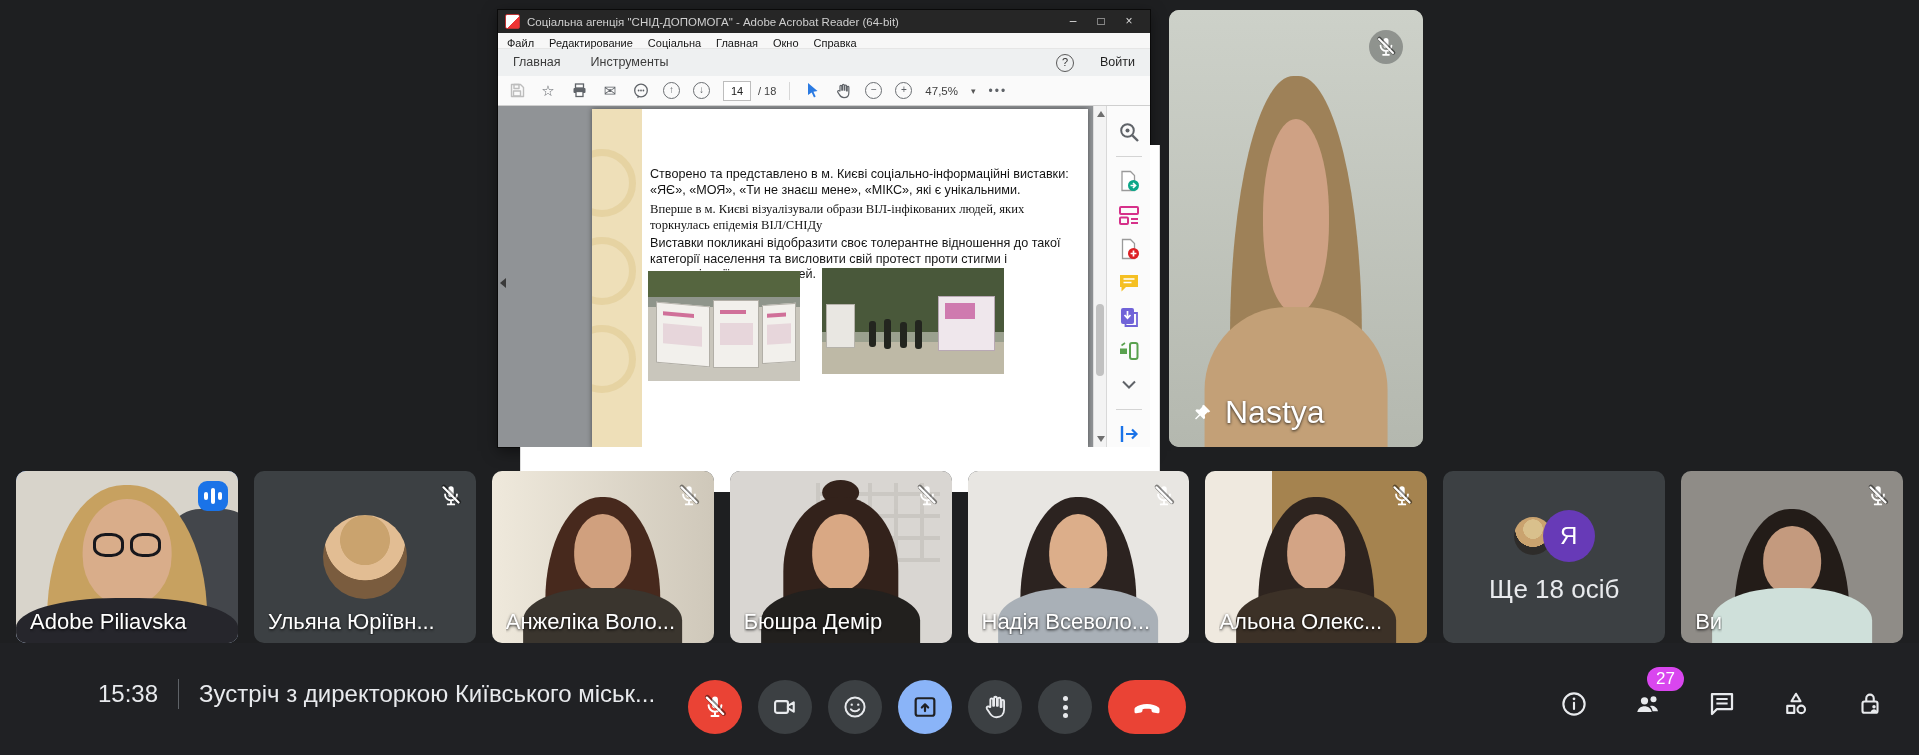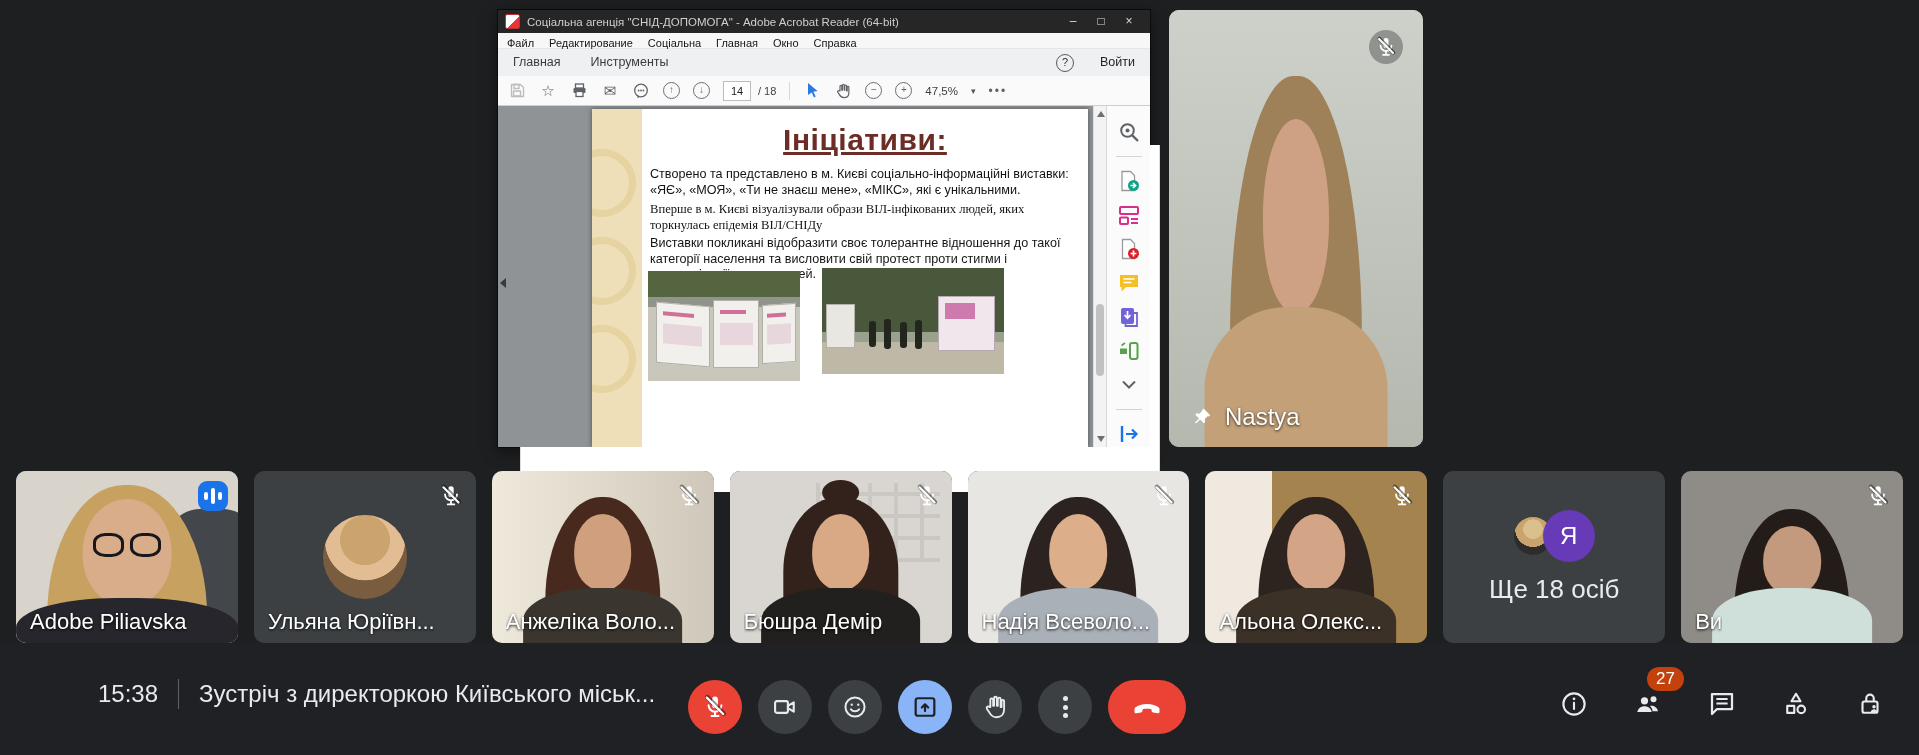--- a/index.html
+++ b/index.html
@@ -89,21 +89,21 @@
   .bun{position:absolute;left:50%;top:5%;width:17%;height:15%;transform:translateX(-50%);background:var(--hair);border-radius:50%;}
   .photogrid{position:absolute;right:5%;top:7%;width:56%;height:46%;opacity:.5;
         background:repeating-linear-gradient(0deg,#bdb9b4 0 4px,transparent 4px 22px),
                    repeating-linear-gradient(90deg,#bdb9b4 0 4px,transparent 4px 26px);}
 
   
   .pinned{position:absolute;left:1169px;top:10px;width:254px;height:437px;border-radius:10px;overflow:hidden;background:#b9bdb4;}
   .micwrap{position:absolute;top:20px;right:20px;width:34px;height:34px;border-radius:50%;
         background:rgba(32,33,36,.35);display:flex;align-items:center;justify-content:center;}
   .plabel{position:absolute;left:22px;bottom:16px;display:flex;align-items:center;gap:12px;color:#fff;
-        font-size:24px;text-shadow:0 1px 3px rgba(0,0,0,.8);}
+        font-size:32px;text-shadow:0 1px 3px rgba(0,0,0,.8);}
 
   
   .row{position:absolute;left:16px;top:471px;width:1887px;height:172px;display:flex;gap:16px;}
   .tile{position:relative;flex:1;border-radius:10px;overflow:hidden;background:#3c4043;}
   .tile.active{outline:3px solid #77a5f7;outline-offset:-3px;}
   .tlabel{position:absolute;left:14px;bottom:8px;color:#fff;font-size:22px;max-width:88%;white-space:nowrap;
         overflow:hidden;text-shadow:0 1px 3px rgba(0,0,0,.9);}
   .micsm{position:absolute;top:12px;right:12px;width:26px;height:26px;}
   .spk{position:absolute;top:10px;right:10px;width:30px;height:30px;background:#1a73e8;border-radius:9px;
         display:flex;align-items:center;justify-content:center;gap:3px;}
@@ -126,21 +126,21 @@
   .msep{width:1px;height:30px;background:#5f6368;}
   .mtitle{max-width:500px;white-space:nowrap;overflow:hidden;}
   .controls{position:absolute;left:688px;top:37px;display:flex;gap:16px;align-items:center;}
   .cbtn{width:54px;height:54px;border-radius:50%;background:#3c4043;display:flex;align-items:center;justify-content:center;}
   .cbtn.red{background:#ea4335;}
   .cbtn.blue{background:#8ab4f8;}
   .endcall{width:78px;height:54px;border-radius:27px;background:#ea4335;display:flex;align-items:center;justify-content:center;}
   .dots i{width:5px;height:5px;background:#e8eaed;border-radius:50%;display:block;margin:3.5px auto;}
   .rctl{position:absolute;right:34px;top:46px;display:flex;gap:44px;align-items:center;}
   .ric{position:relative;width:30px;height:30px;display:flex;align-items:center;justify-content:center;}
-  .pbadge{position:absolute;left:14px;top:-22px;background:#c2410c;color:#fff;font-size:17px;border-radius:13px;
+  .pbadge{position:absolute;left:14px;top:-22px;background:#d946ef;color:#fff;font-size:17px;border-radius:13px;
         padding:1px 9px;line-height:22px;}
 </style>
 </head>
 <body>
 
 <svg width="0" height="0" style="position:absolute">
   <defs>
     <g id="micoff">
       <path d="M9.5 5.5a2.5 2.5 0 0 1 5 0v5a2.5 2.5 0 0 1-5 0z" fill="#fff"></path>
       <path d="M6.5 10.5a5.5 5.5 0 0 0 11 0M12 16v3.2M9 19.8h6" fill="none" stroke="#fff" stroke-width="1.7" stroke-linecap="round"></path>
@@ -232,21 +232,20 @@
     </div>
 
     <div class="doc">
       <span class="collapse"></span>
       <div class="page">
         <div class="band">
           <i style="top:40px"></i>
             <i style="top:128px"></i>
             <i style="top:216px"></i>
         </div>
-        <div class="slidetitle">Ініціативи:</div>
         <p class="pp1">Створено та представлено в м. Києві  соціально-інформаційні виставки: «ЯЄ», «МОЯ», «Ти не знаєш мене», «МІКС», які є унікальними.</p>
         <p class="pp2">Вперше в м. Києві візуалізували образи ВІЛ-інфікованих людей, яких торкнулась епідемія ВІЛ/СНІДу</p>
         <p class="pp3">Виставки покликані відобразити своє толерантне відношення до такої категорії населення та висловити свій протест проти стигми і дискримінації до цих людей.</p>
         <div class="ph ph1">
           <i style="left:5%;top:30%;width:34%;height:54%;transform:skewY(5deg)"></i>
           <i style="left:43%;top:26%;width:29%;height:60%"></i>
           <i style="left:75%;top:30%;width:21%;height:52%;transform:skewY(-4deg)"></i>
         </div>
         <div class="ph ph2">
           <i class="wpanel"></i>

